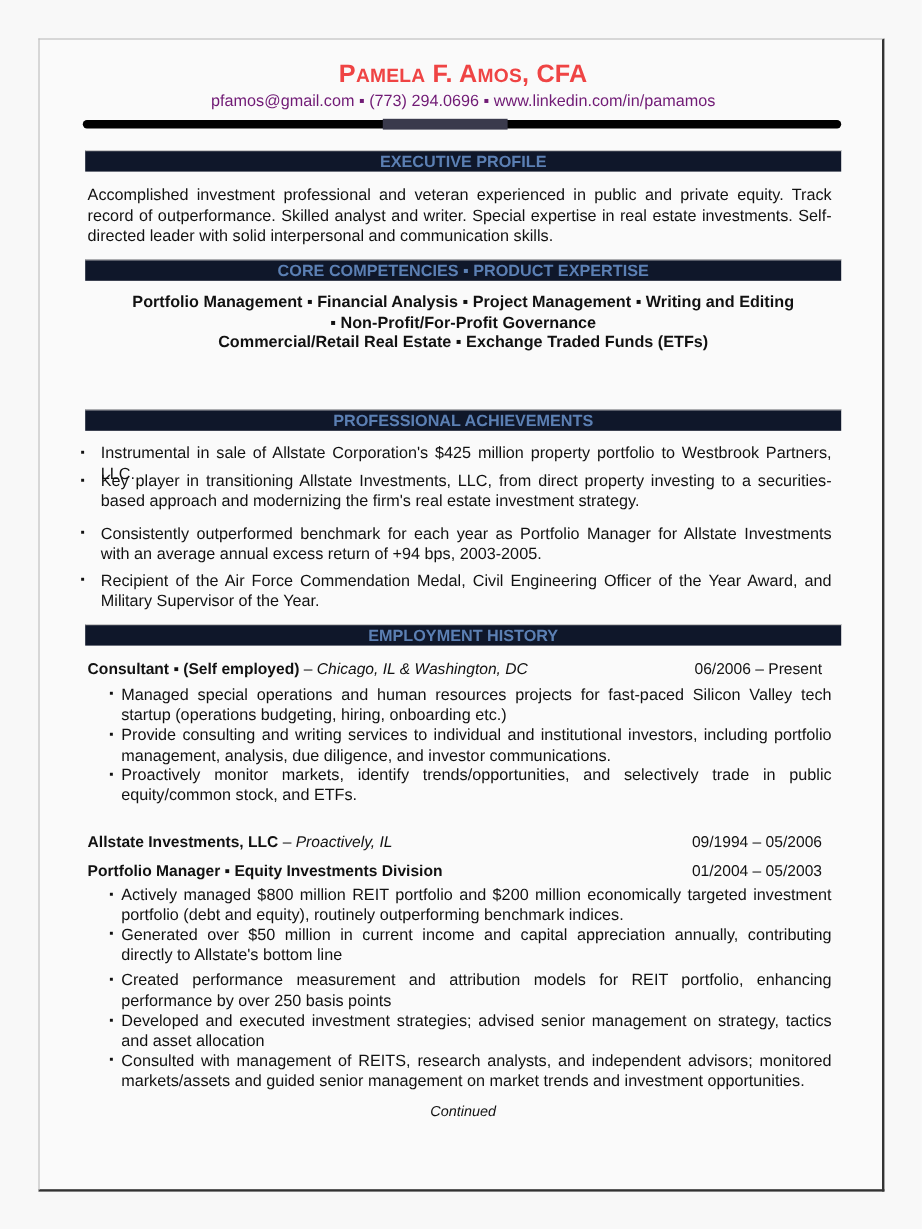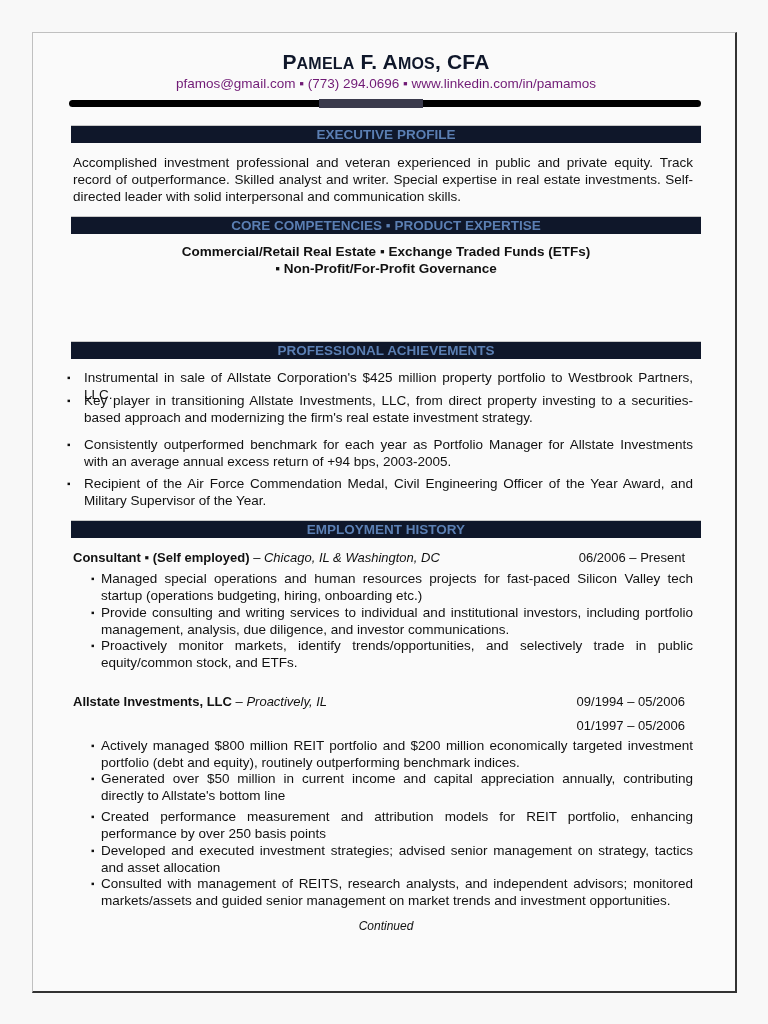--- a/index.html
+++ b/index.html
@@ -9,21 +9,21 @@
   }
   .page {
     position:absolute; left:32px; top:32px; width:705px; height:961px;
     border-top:1px solid #c0c0c0; border-left:1px solid #c0c0c0;
     border-right:2px solid #333; border-bottom:2px solid #333;
     background:#fafafa; box-sizing:border-box;
   }
   .content { position:absolute; left:40px; width:626px; top:0; }
   .name {
     position:absolute; top:17px; left:0; width:626px; text-align:center;
-    font-weight:bold; font-size:21px; letter-spacing:0.2px; color:#0f172a;
+    font-weight:bold; font-size:21px; letter-spacing:0.2px; color:#ef4444;
   }
   .name .sc { font-size:16px; }
   .contact {
     position:absolute; top:43px; left:0; width:626px; text-align:center;
     font-size:13.5px; color:#701a75;
   }
   .rule {
     position:absolute; top:67px; left:-4px; width:632px; height:7px;
     background:#000; border-radius:4px;
   }
@@ -62,22 +62,23 @@
     </div>
     <div class="contact">pfamos@gmail.com ▪ (773) 294.0696 ▪ www.linkedin.com/in/pamamos</div>
     <div class="rule"></div>
     <div class="rule-mid"></div>
 
     <div class="sec-head" style="top:92px">EXECUTIVE PROFILE</div>
     <div class="para" style="top:121px"><b>Accomplished investment professional and veteran</b><span> experienced in public and private equity. Track record of outperformance.  Skilled analyst and writer. Special expertise in real estate investments. Self-directed leader with solid interpersonal and communication skills.</span></div>
 
     <div class="sec-head" style="top:183px">CORE COMPETENCIES ▪ PRODUCT EXPERTISE</div>
     <div class="comp" style="top:211px">
+      <div>Portfolio Management ▪ Financial Analysis ▪ Project Management ▪ Writing and Editing</div>
+      <div>▪ Non-Profit/For-Profit Governance</div>
       <div>Commercial/Retail Real Estate ▪ Exchange Traded Funds (ETFs)</div>
-      <div>▪ Non-Profit/For-Profit Governance</div>
     </div>
 
     <div class="sec-head" style="top:308px">PROFESSIONAL ACHIEVEMENTS</div>
     <div class="ach" style="top:336px">
         <span class="bul">▪</span>
         <span class="txt">Instrumental in sale of Allstate Corporation's $425 million property portfolio to Westbrook Partners, LLC.</span>
       </div>
     <div class="ach" style="top:359px">
         <span class="bul">▪</span>
         <span class="txt">Key player in transitioning Allstate Investments, LLC, from direct property investing to a securities-based approach and modernizing the firm's real estate investment strategy.</span>
@@ -108,21 +109,22 @@
     <div class="jb" style="top:605px">
         <span class="bul">▪</span>
         <span class="txt">Proactively monitor markets, identify trends/opportunities, and selectively trade in public equity/common stock, and ETFs.</span>
       </div>
 
     <div class="job-line" style="top:660px">
       <b>Allstate Investments, LLC</b><span> – </span><i>Proactively, IL</i>
       <span class="right">09/1994 – 05/2006</span>
     </div>
     <div class="job-line" style="top:684px">
-      <span class="right">01/1997 – 05/2006</span>
+      <b>Portfolio Manager ▪ Equity Investments Division</b>
+      <span class="right">01/2004 – 05/2003</span>
     </div>
     <div class="jb" style="top:705px">
         <span class="bul">▪</span>
         <span class="txt">Actively managed $800 million REIT portfolio and $200 million economically targeted investment portfolio (debt and equity), routinely outperforming benchmark indices.</span>
       </div>
     <div class="jb" style="top:738px">
         <span class="bul">▪</span>
         <span class="txt">Generated over $50 million in current income and capital appreciation annually, contributing directly to Allstate's bottom line</span>
       </div>
     <div class="jb" style="top:776px">

